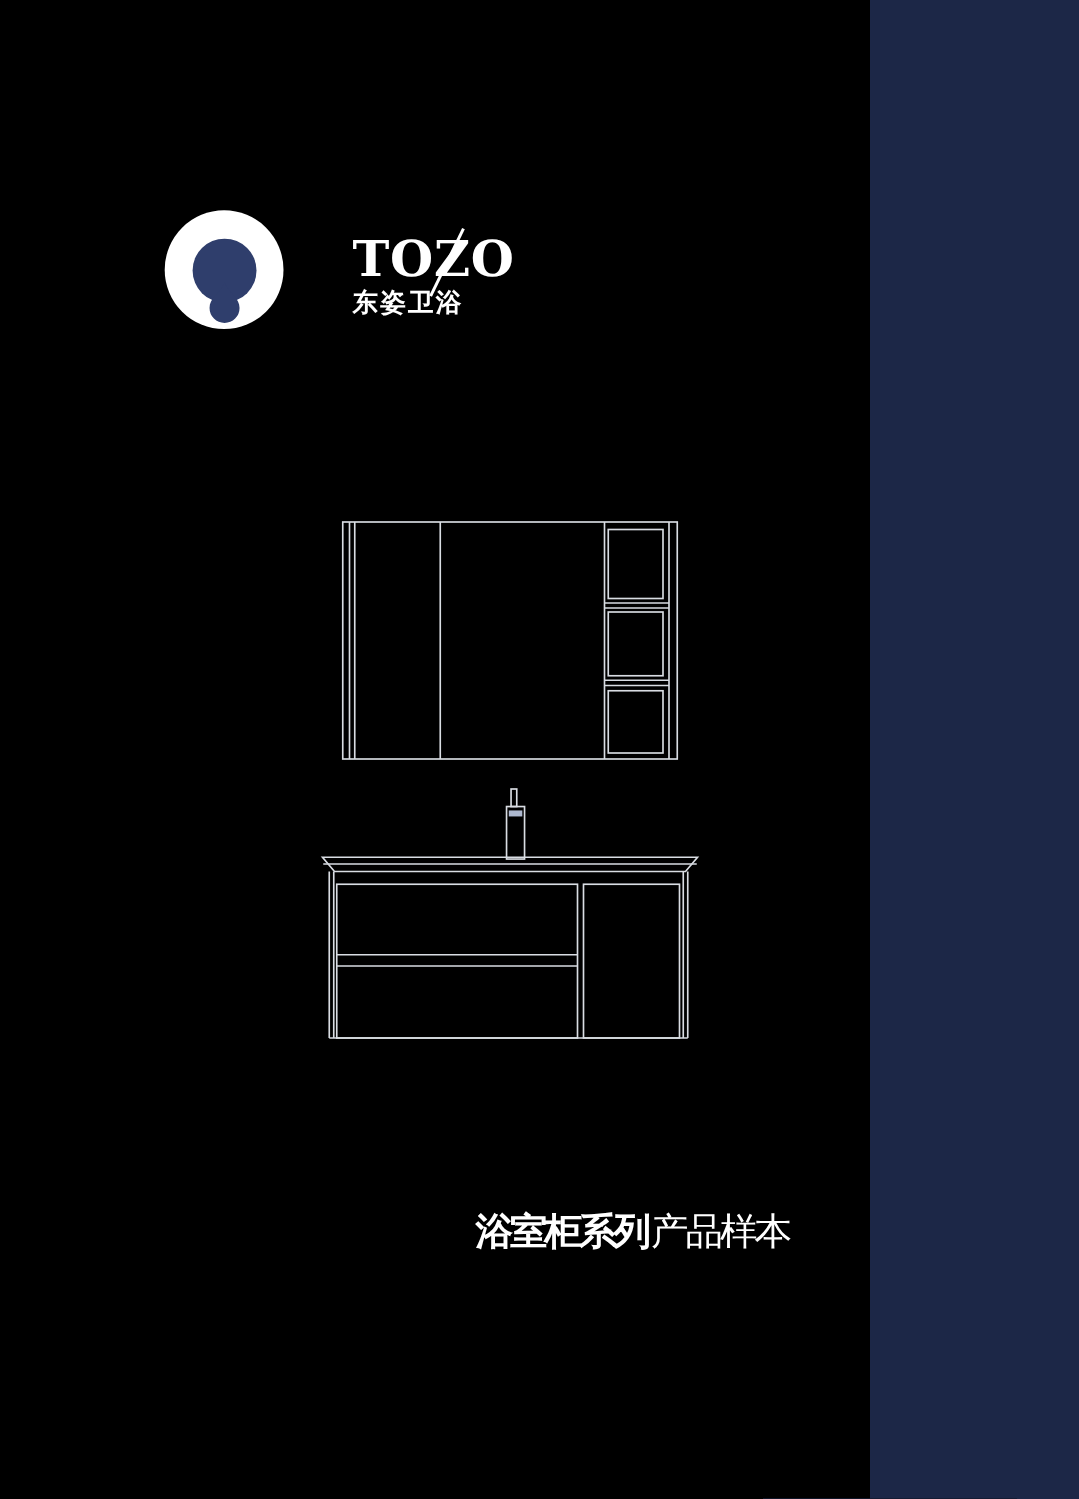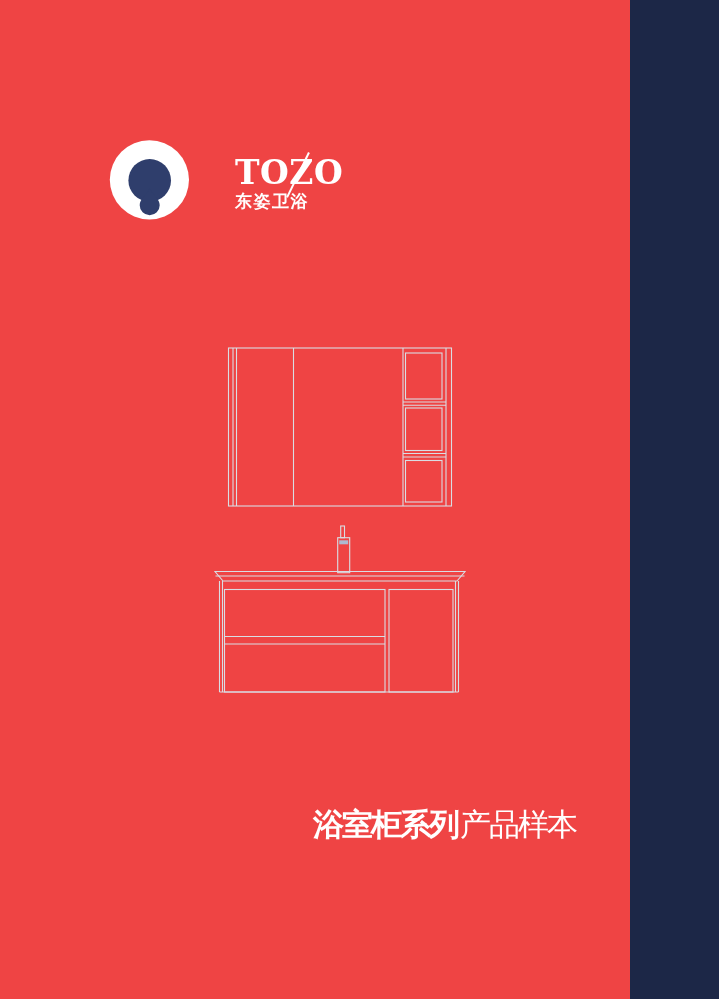--- a/index.html
+++ b/index.html
@@ -1,18 +1,18 @@
 <!DOCTYPE html>
 <html><head>
 <meta charset="utf-8">
 <style>
   html,body{margin:0;padding:0;background:#1c2747;}
   .page{
-    position:relative;width:630px;height:999px;overflow:hidden;
-    background:#ef4444;
+    position:relative;width:580px;height:999px;overflow:hidden;
+    background:#000000;
     font-family:"Liberation Sans","DejaVu Sans",sans-serif;
   }
   
   .logo-block{position:absolute;left:105px;top:135px;display:flex;align-items:flex-start;}
   .logo-mark{width:90px;height:90px;display:block;}
   .logo-text{margin-left:40px;margin-top:21px;color:#ffffff;}
   .brand-latin{
     position:relative;
     font-family:"DejaVu Serif","Liberation Serif",serif;
     font-weight:bold;font-size:33px;line-height:1;letter-spacing:0.5px;
@@ -24,21 +24,21 @@
   }
   .brand-cn{
     margin-top:4px;font-size:17px;font-weight:bold;letter-spacing:1.5px;
     line-height:1;color:#ffffff;white-space:nowrap;
   }
   
   .drawing{position:absolute;left:0;top:0;width:719px;height:999px;}
   
   .cover-title{
     position:absolute;top:808px;right:54px;
-    color:#ffffff;font-size:31px;line-height:1.1;
+    color:#ffffff;font-size:25px;line-height:1.1;
     letter-spacing:-2px;white-space:nowrap;
   }
   .cover-title .t-bold{font-weight:900;}
   .cover-title .t-reg{font-weight:400;margin-left:2px;}
 </style>
 </head>
 <body>
 
 <div class="page">
 

